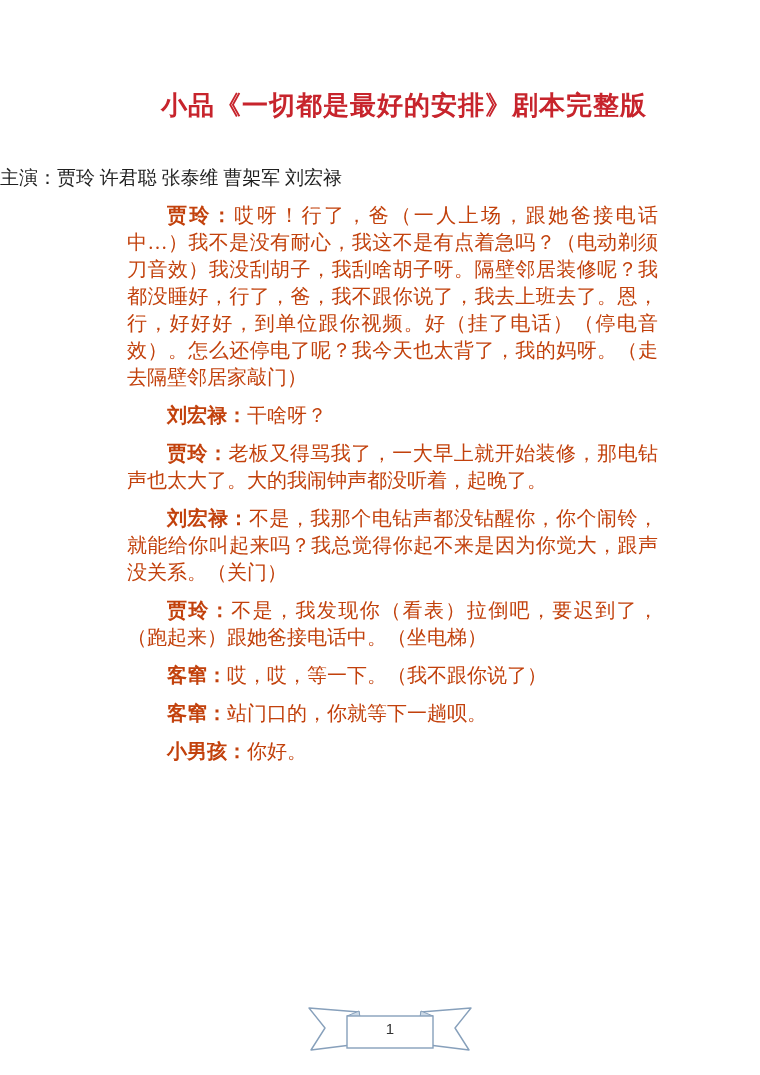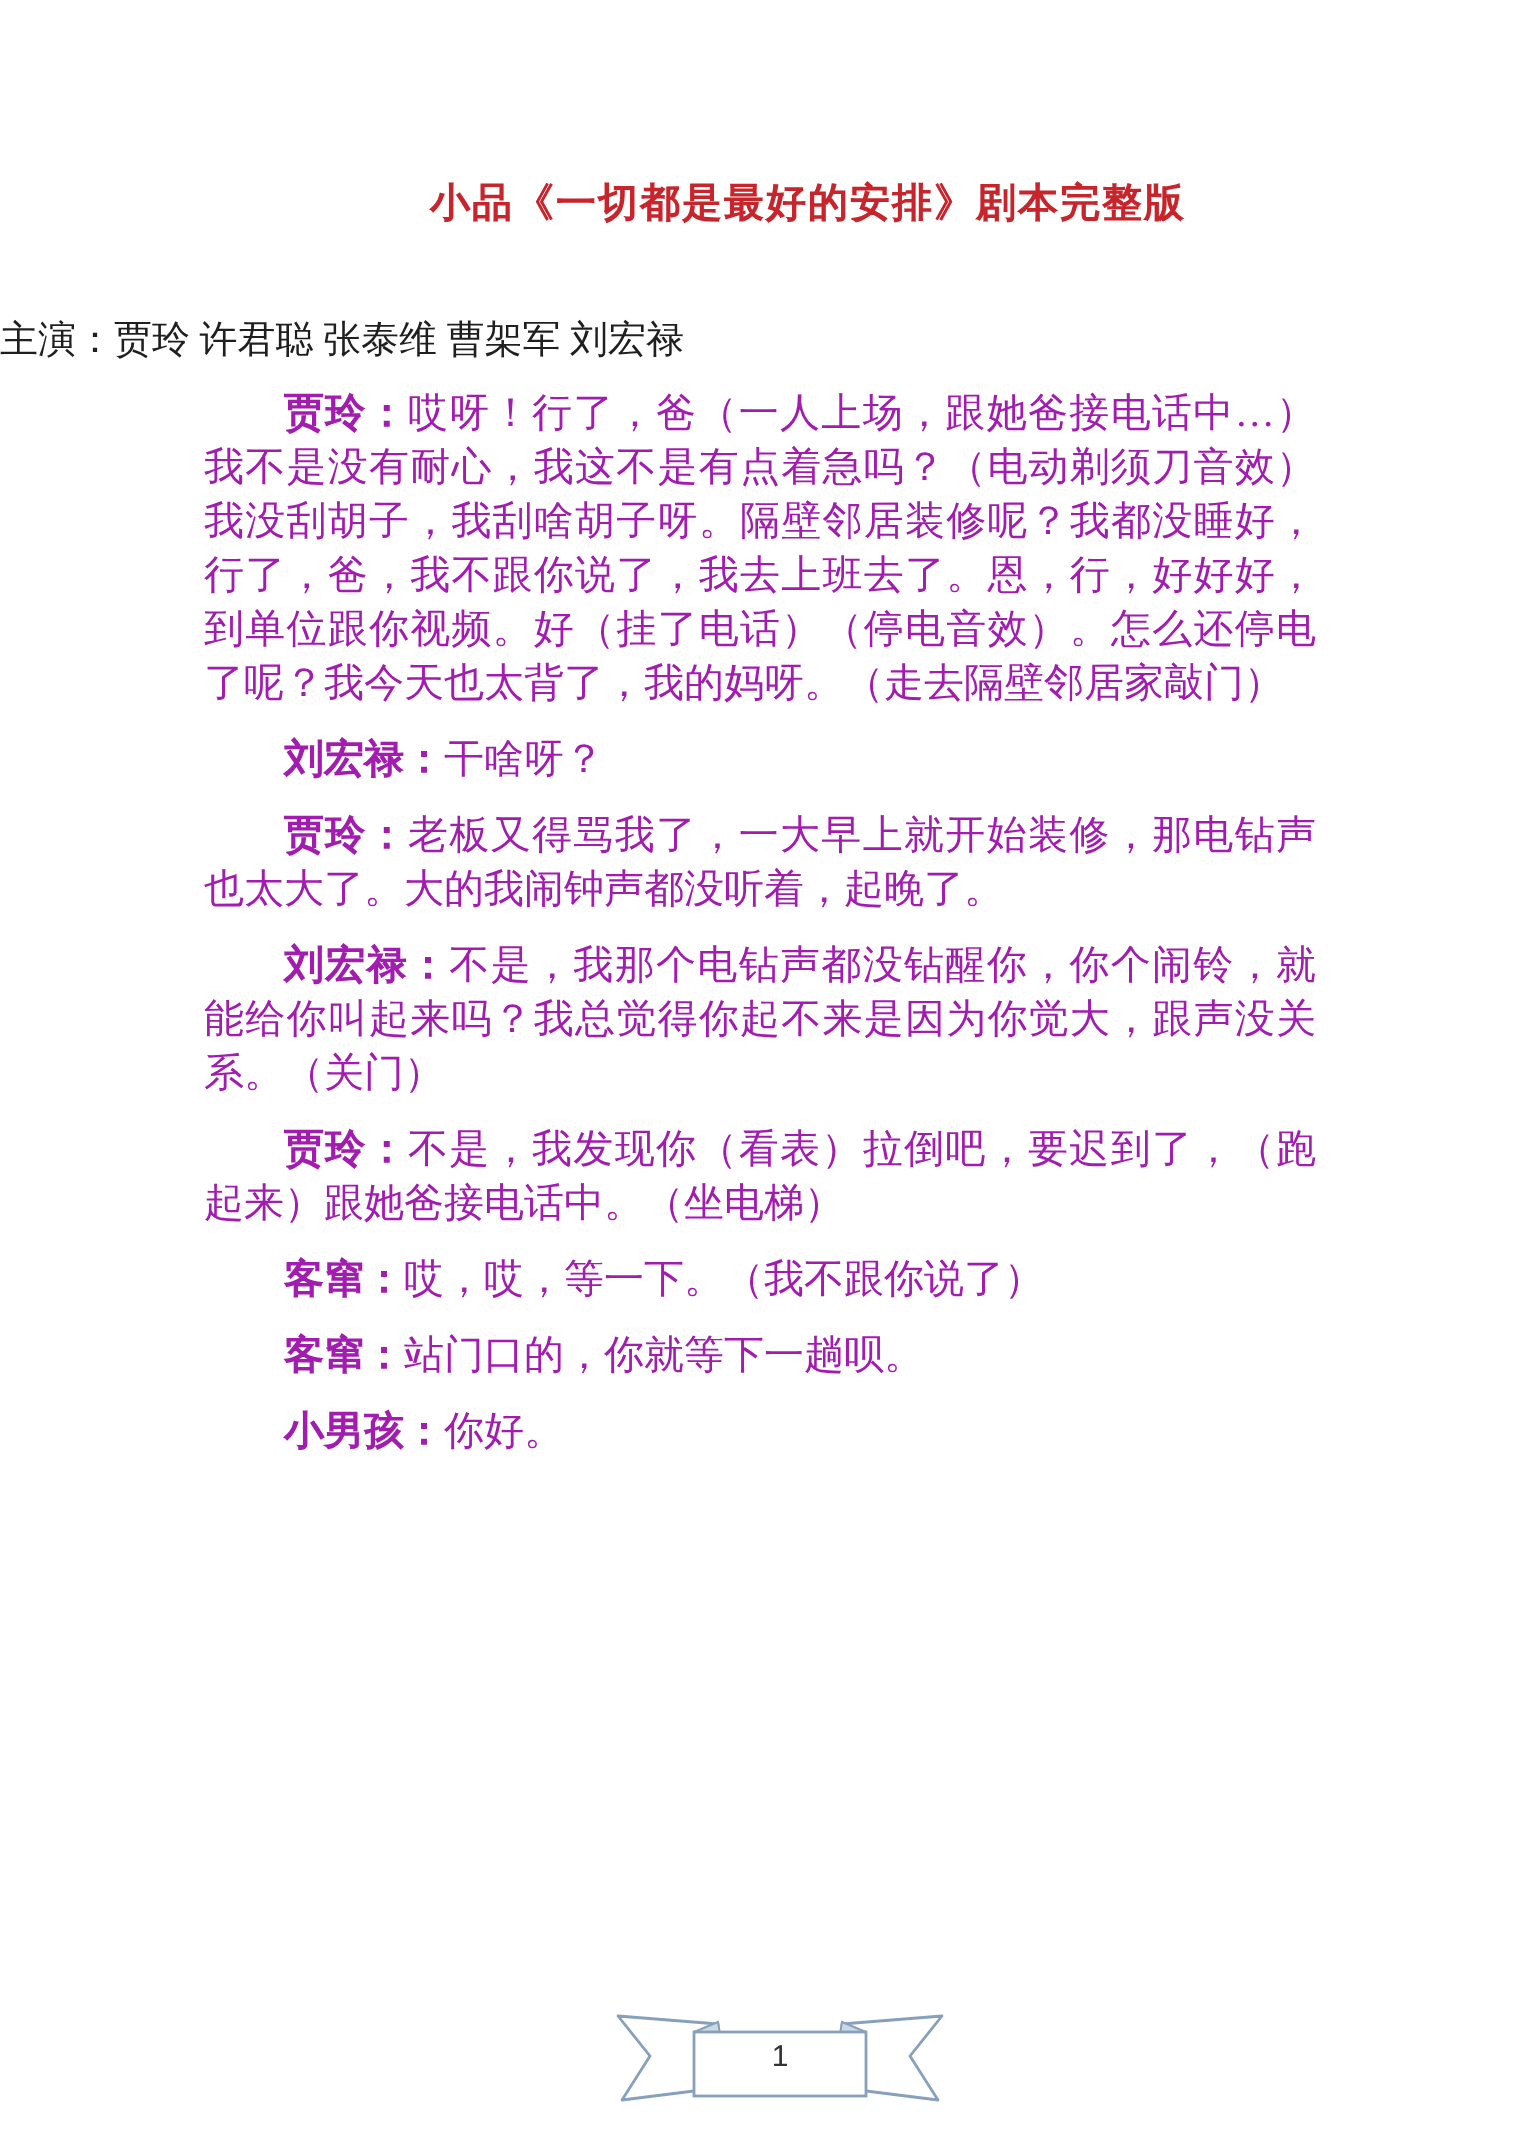--- a/index.html
+++ b/index.html
@@ -12,42 +12,43 @@
     background: #ffffff;
     overflow: hidden;
     font-family: "Liberation Serif", "DejaVu Serif", serif;
     color: #1f1f1f;
   }
   .doc-title {
     margin-top: 88px;
     text-align: center;
     font-family: "Liberation Sans", "DejaVu Sans", sans-serif;
     font-weight: bold;
-    font-size: 20px;
+    font-size: 26px;
     letter-spacing: 1px;
     color: #c7242c;
     padding-left: 48px;
   }
   .cast-line {
     margin-top: 42px;
     text-align: left;
     font-size: 19px;
     color: #1f1f1f;
   }
   .script-body {
     width: 556px;
     margin: 6px auto 0 auto;
   }
   .script-body p {
     font-size: 20px;
     line-height: 27px;
     text-align: justify;
     text-indent: 2em;
     margin-top: 11px;
-    color: #a21caf;
+    color: #c2410c;
+    margin-left: 25px;
   }
   .speaker {
     font-weight: bold;
   }
   .footer-ribbon-wrap {
     position: absolute;
     left: 307px;
     top: 1004px;
     width: 166px;
     height: 52px;

